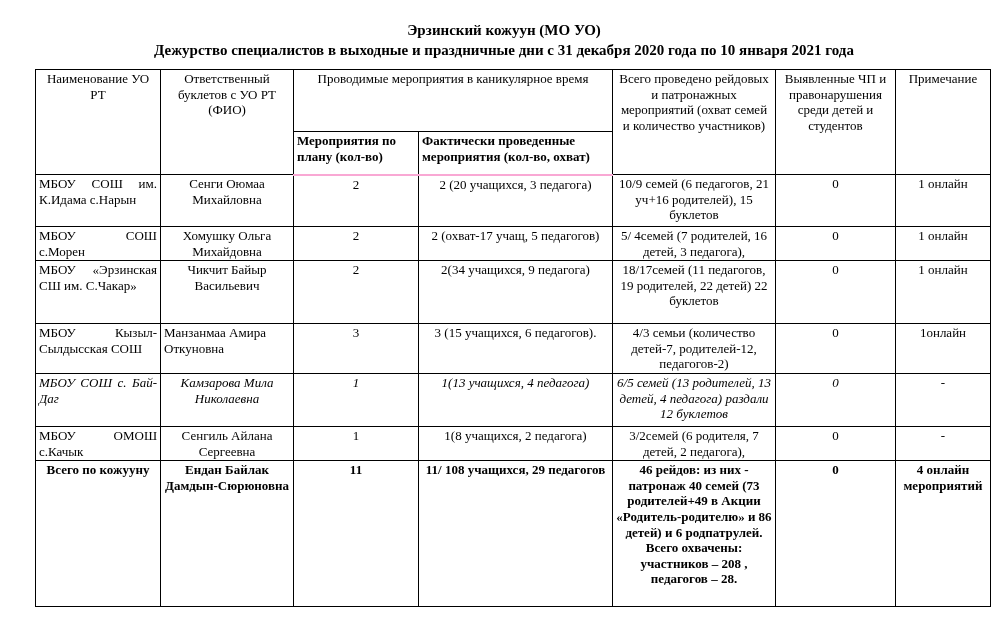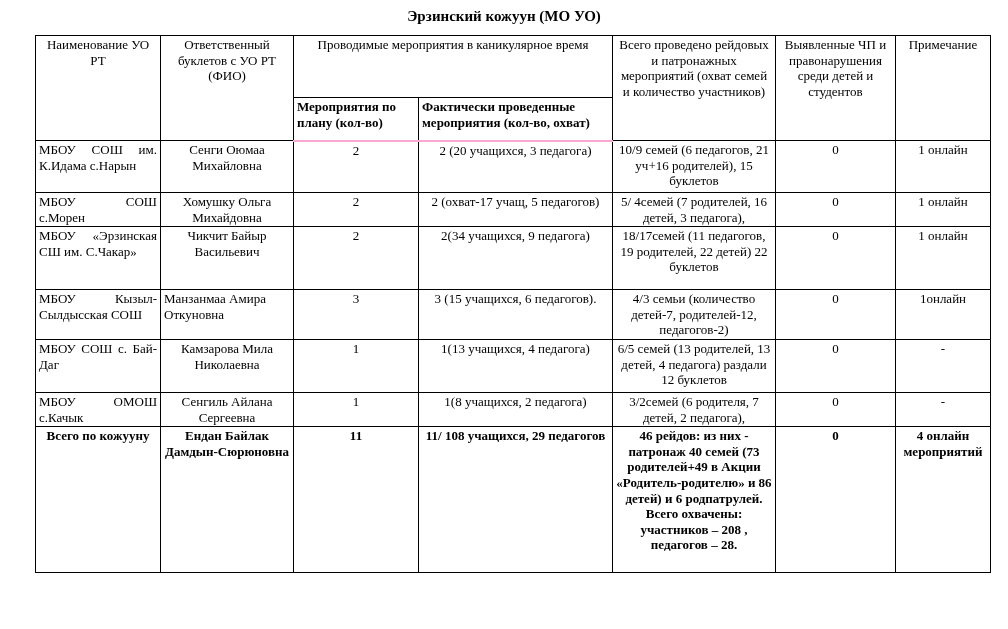--- a/index.html
+++ b/index.html
@@ -5,21 +5,21 @@
   html,body{margin:0;padding:0;background:#fff;}
   .page{
     position:relative;
     width:1008px;
     height:629px;
     background:#ffffff;
     font-family:"Liberation Serif","DejaVu Serif",serif;
     color:#000;
     overflow:hidden;
   }
-  .titleblock{ text-align:center; padding-top:6px; }
+  .titleblock{ text-align:center; padding-top:20px; }
   .titleblock div{
     font-weight:bold;
     font-size:15px;
     line-height:20px;
   }
   .dateline span{ text-decoration:underline; }
 
   table.report{
     border-collapse:collapse;
     table-layout:fixed;
@@ -42,20 +42,21 @@
   .l{ text-align:left; }
   .b{ font-weight:bold; }
 </style>
 </head>
 <body>
 
 <div class="page">
 
   <div class="titleblock">
     <div>Эрзинский кожуун (МО УО)</div>
+    <div>Дежурство специалистов в выходные и праздничные дни с 31 декабря 2020 года по 10 января 2021 года</div>
   </div>
 
   <table class="report">
     <colgroup>
       <col style="width:125px">
         <col style="width:133px">
         <col style="width:125px">
       <col style="width:194px">
         <col style="width:163px">
         <col style="width:120px">
@@ -105,21 +106,21 @@
     </tr>
     <tr style="height:47px;">
       <td class="j">МБОУ Кызыл-Сылдысская СОШ</td>
       <td class="l">Манзанмаа Амира Откуновна</td>
       <td class="c">3</td>
       <td class="c">3 (15 учащихся, 6 педагогов).</td>
       <td class="c">4/3 семьи (количество детей-7, родителей-12, педагогов-2)</td>
       <td class="c">0</td>
       <td class="c">1онлайн</td>
     </tr>
-    <tr style="height:53px;">
+    <tr style="height:53px;font-style:italic;">
       <td class="j">МБОУ СОШ с. Бай-Даг</td>
       <td class="c">Камзарова Мила Николаевна</td>
       <td class="c">1</td>
       <td class="c">1(13 учащихся, 4 педагога)</td>
       <td class="c">6/5 семей (13 родителей, 13 детей, 4 педагога) раздали 12 буклетов</td>
       <td class="c">0</td>
       <td class="c">-</td>
     </tr>
     <tr style="height:32px;">
       <td class="j">МБОУ ОМОШ с.Качык</td>

